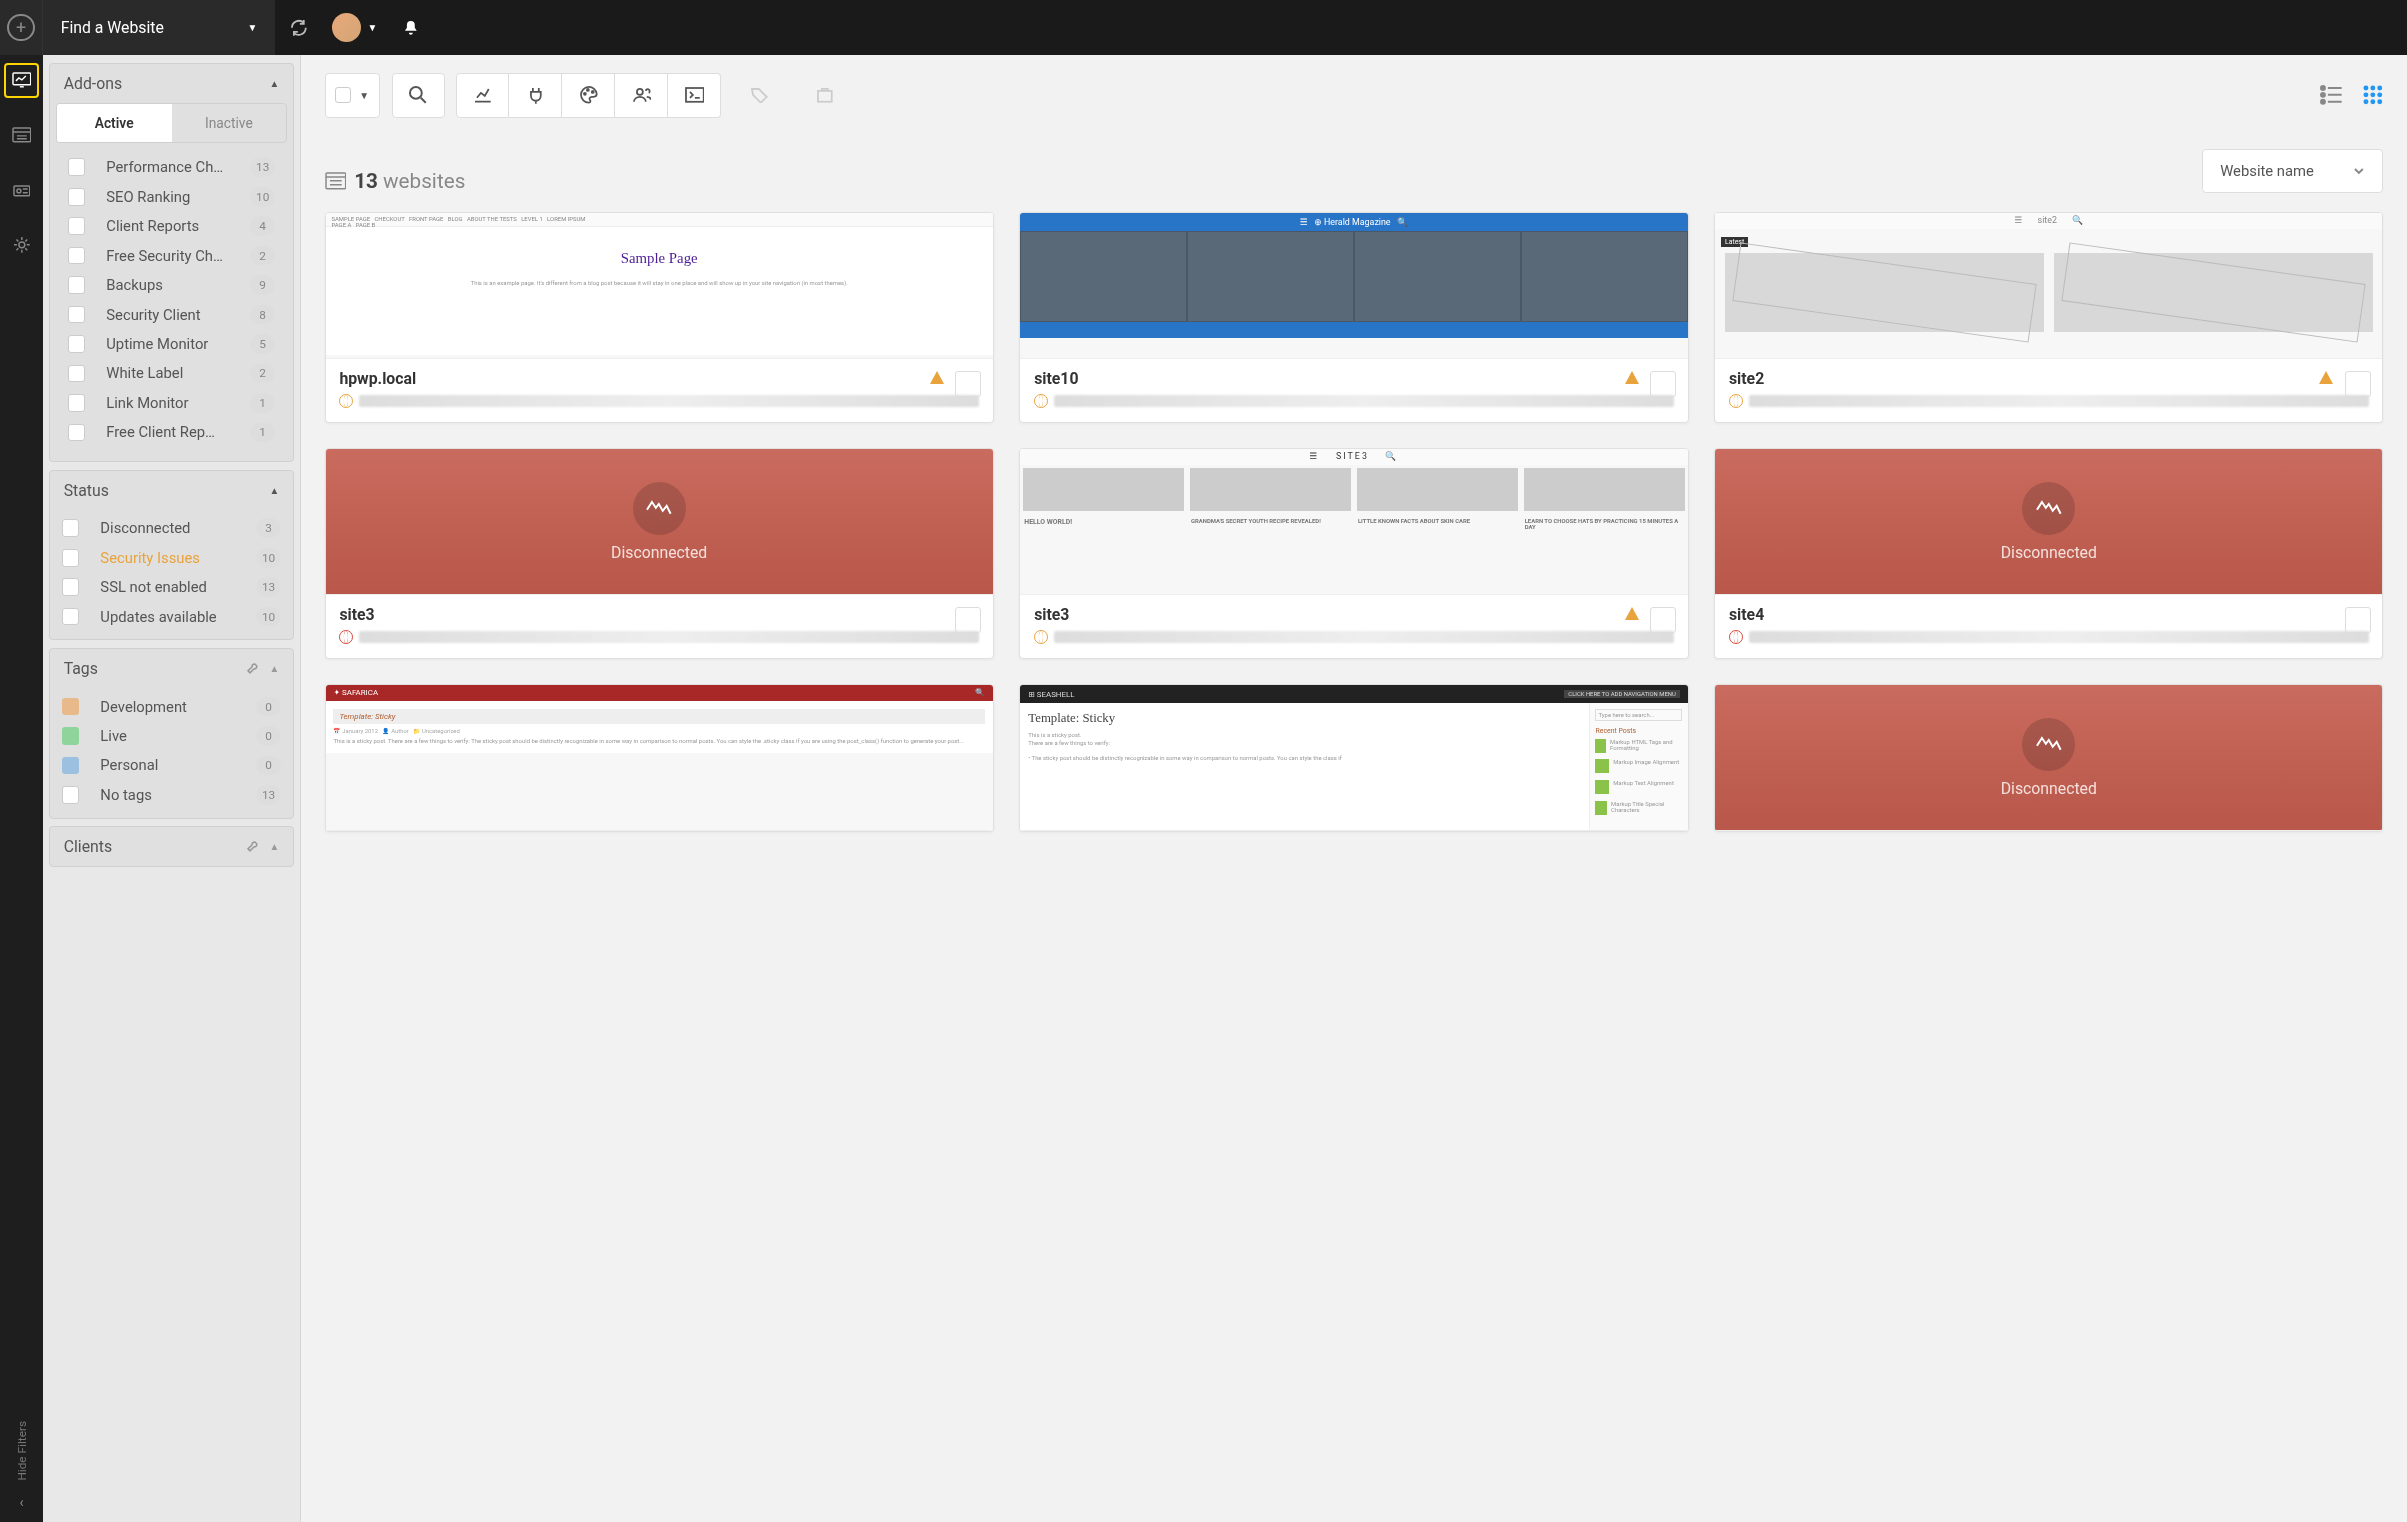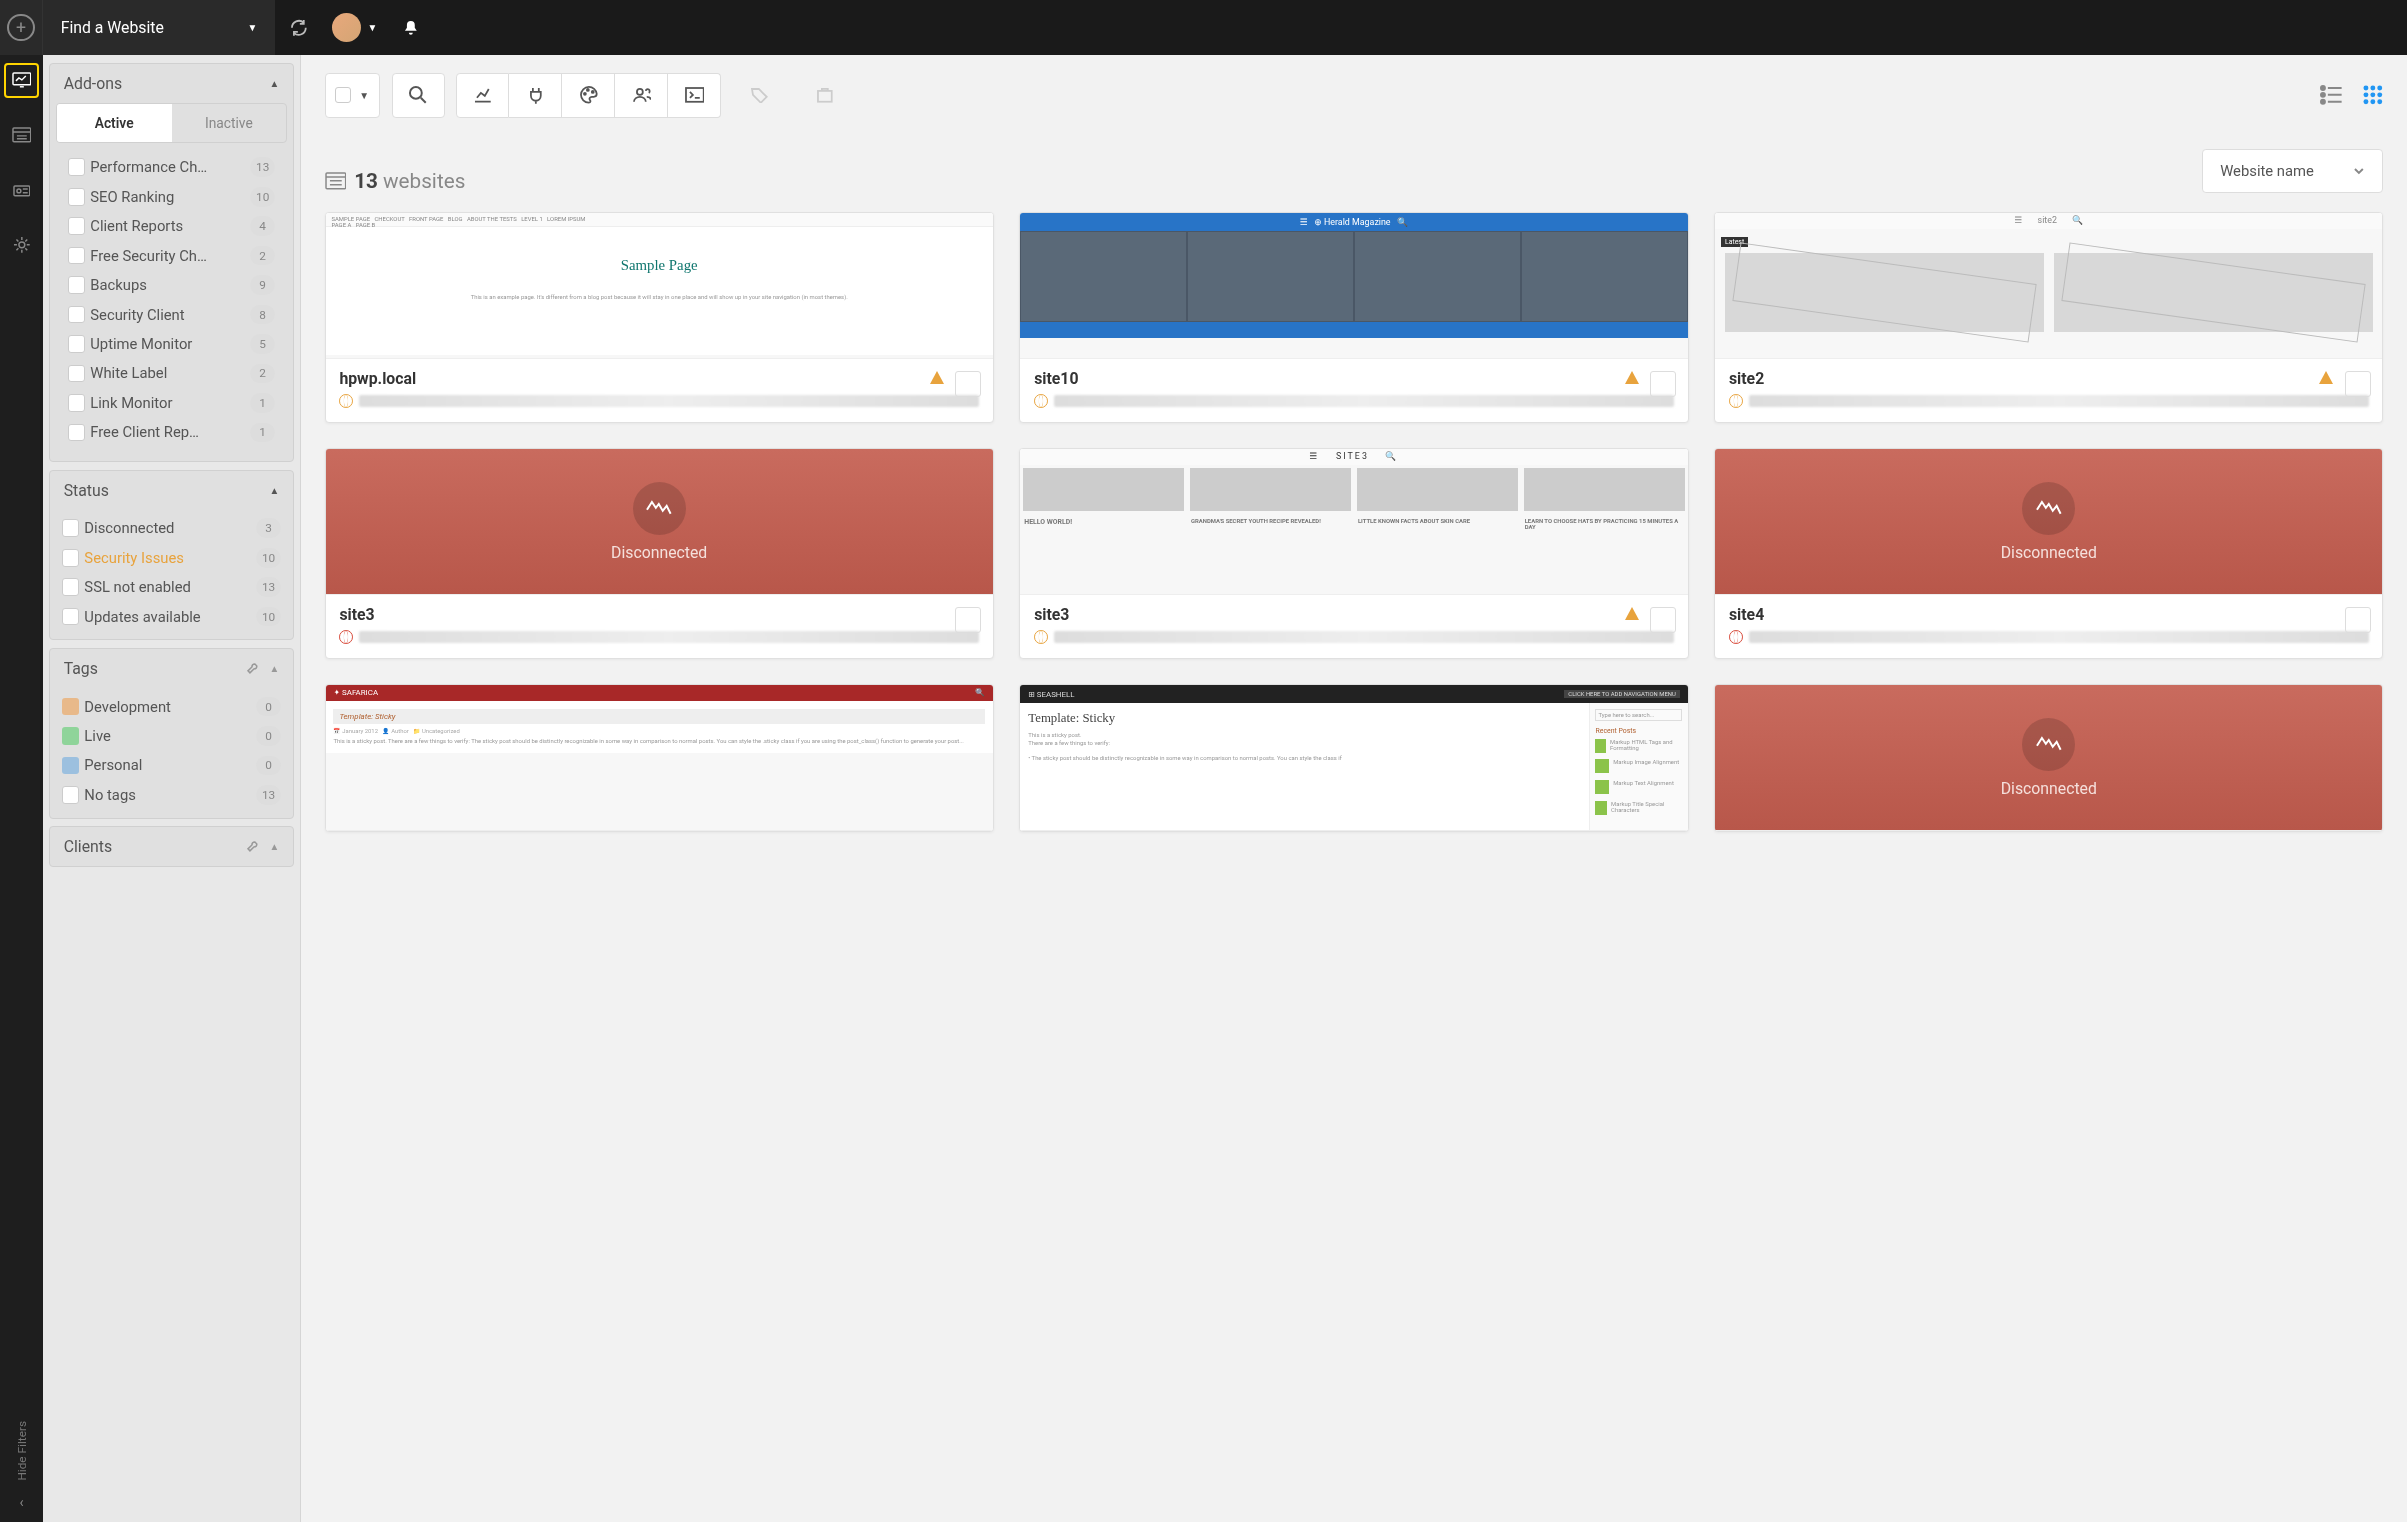--- a/index.html
+++ b/index.html
@@ -24,21 +24,21 @@
 .filters{width:258px;background:#e8e8e8;overflow-y:auto;border-right:1px solid #d5d5d5;padding:7.9px 5.9px}
 .filters::-webkit-scrollbar{width:7.9px}
 .filters::-webkit-scrollbar-thumb{background:#bbb;border-radius:3.9px}
 .panel{background:#e0e0e0;border:1px solid #d0d0d0;border-radius:3.9px;margin-bottom:7.9px}
 .panel-hd{display:flex;align-items:center;justify-content:space-between;padding:9.9px 13.8px;cursor:pointer;color:#555;font-size:15.8px}
 .panel-hd-right{display:flex;align-items:center;gap:9.9px;color:#999}
 .tabs{display:flex;background:#e0e0e0;border-radius:3.9px;margin-bottom:5.9px;overflow:hidden;border:1px solid #d0d0d0}
 .tab{flex:1;padding:11px;text-align:center;cursor:pointer;color:#888}
 .tab.active{background:#fff;font-weight:600;color:#333}
 .filter-list{padding:3.9px 5.9px 7.9px}
-.filter-row{display:flex;align-items:center;gap:5px;padding:4.9px 5.9px;cursor:pointer}
+.filter-row{display:flex;align-items:center;gap:21px;padding:4.9px 5.9px;cursor:pointer}
 .chk{width:17.7px;height:17.7px;border:1px solid #ccc;border-radius:3px;background:#fff;flex-shrink:0}
 .filter-label{flex:1;font-size:14.8px;color:#555;white-space:nowrap;overflow:hidden;text-overflow:ellipsis}
 .filter-label.hl{color:#e8a33d}
 .count{min-width:25.6px;height:19.7px;border-radius:9.9px;background:#ddd;color:#888;font-size:11.8px;display:flex;align-items:center;justify-content:center;padding:0 5.9px}
 .tag-swatch{width:17.7px;height:17.7px;border-radius:3px;flex-shrink:0}
 .main{flex:1;overflow-y:auto;padding:17.7px 23.6px}
 .toolbar{display:flex;align-items:center;gap:11.8px;margin-bottom:31.5px}
 .tgroup{display:flex;gap:0}
 .tbtn{height:45px;min-width:53px;background:#fff;border:1px solid #ddd;display:flex;align-items:center;justify-content:center;cursor:pointer;color:#555;font-size:17.7px}
 .tgroup .tbtn+.tbtn{border-left:none}
@@ -71,21 +71,21 @@
 
 .th-bar{height:17.7px;background:#2874c7;display:flex;align-items:center;justify-content:center;color:#fff;font-size:8.9px}
 .th-dark{height:17.7px;background:#222;display:flex;align-items:center;padding:0 7.9px;color:#ddd;font-size:7.9px;gap:5.9px}
 .th-dark-fill{flex:1}
 .th-panels{display:flex;height:91px}
 .th-panel{flex:1;background:#5a6978;border:1px solid #4a5766}
 .th-gray-boxes{display:flex;gap:9.9px;padding:9.9px;height:99px}
 .th-gbox{flex:1;background:#d8d8d8;position:relative}
 .th-gbox::after{content:"";position:absolute;inset:9.9px;border:1px solid #bbb;transform:rotate(8deg)}
 .th-white{background:#fff;height:128px;padding:9.9px;text-align:center}
-.th-title{font-family:serif;font-size:14.8px;color:#0f766e;margin:20px 0}
+.th-title{font-family:serif;font-size:14.8px;color:#4c1d95;margin:13px 0}
 .th-txt{font-size:5.9px;color:#999;line-height:1.3}
 .th-nav{height:13.8px;background:#fafafa;border-bottom:1px solid #eee;font-size:5.9px;color:#888;display:flex;gap:3.9px;padding:3px 5.9px;flex-wrap:wrap}
 .th-cols{display:flex;height:99px}
 .th-col{flex:1;padding:3.9px;font-size:5.9px;color:#777}
 .th-red{height:15.8px;background:#a82828;color:#fff;font-size:7.9px;padding:3px 7.9px}
 .th-green-side{display:flex;height:130px}
 .th-gs-l{flex:1;padding:7.9px;background:#fff}
 .th-gs-r{width:99px;background:#fafafa;border-left:1px solid #eee;padding:5.9px;font-size:5.9px;color:#999}
 .th-gs-r .gb{width:13.8px;height:13.8px;background:#8bc34a;margin-bottom:3.9px}
 .caret{font-size:9.9px}

